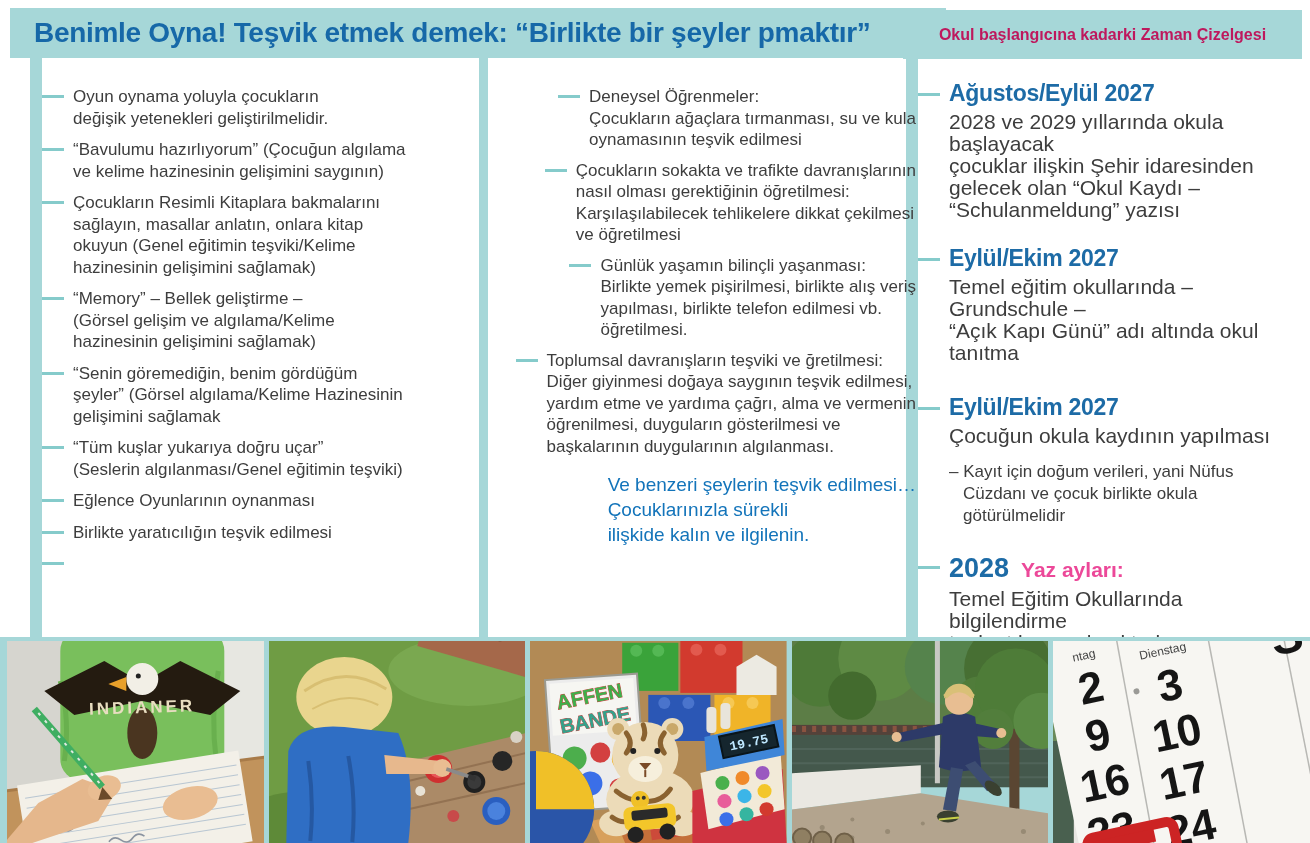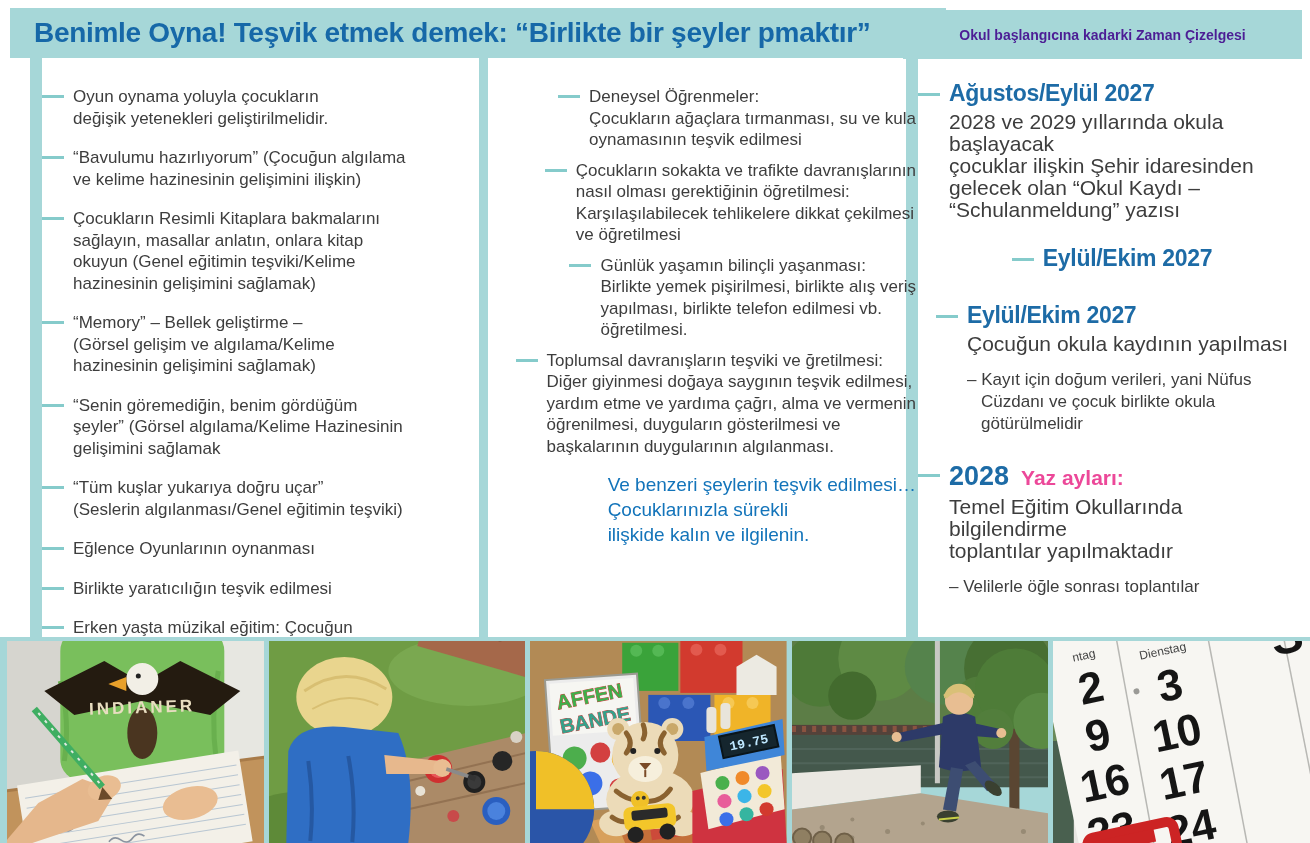--- a/index.html
+++ b/index.html
@@ -4,29 +4,29 @@
 <style>
   html,body{margin:0;padding:0;}
   body{
     width:1310px;height:843px;position:relative;overflow:hidden;
     background:#ffffff;font-family:"Liberation Sans",sans-serif;
   }
   .band{position:absolute;background:#a6d7d8;}
   #band-left{left:10px;top:8px;width:936px;height:50px;display:flex;align-items:center;padding-left:24px;box-sizing:border-box;}
   #band-left .t{font-size:28px;font-weight:bold;color:#1668a8;letter-spacing:-0.3px;}
   #band-right{left:903px;top:10px;width:399px;height:49px;display:flex;align-items:center;justify-content:center;}
-  #band-right .t{font-size:14px;font-weight:bold;color:#4c1d95;}
+  #band-right .t{font-size:16px;font-weight:bold;color:#be185d;}
   .spine{position:absolute;background:#a6d7d8;}
   #spine1{left:30px;top:56px;width:12px;height:581px;}
   #spine2{left:479px;top:56px;width:9px;height:581px;}
   #spine3{left:906px;top:57px;width:12px;height:580px;}
   .col{position:absolute;display:flex;flex-direction:column;}
-  #col1{left:42px;top:86px;width:432px;gap:18px;}
+  #col1{left:42px;top:86px;width:432px;gap:10px;}
   #col2{left:488px;top:86px;width:428px;gap:9px;align-items:flex-end;}
-  #col3{left:918px;top:80px;width:388px;align-items:center;}
+  #col3{left:918px;top:80px;width:388px;}
   .item{display:flex;align-items:flex-start;}
   .dash{width:22px;height:3px;background:#85cbcb;margin-top:9px;flex:0 0 auto;}
   .item .txt{margin-left:9px;font-size:17px;line-height:21.5px;color:#3d3d3d;white-space:pre-line;}
   .closing{margin-left:31px;margin-top:6px;font-size:19px;line-height:25px;font-weight:normal;color:#1374ba;white-space:pre-line;}
   .t-entry{display:flex;align-items:flex-start;}
   .t-entry .dash{margin-top:13px;}
   .t-content{margin-left:9px;}
   .t-head{font-size:23px;font-weight:bold;color:#1d6ba6;letter-spacing:-0.3px;}
   .t-year{font-size:27px;font-weight:bold;color:#1d6ba6;}
   .t-label{font-size:21px;font-weight:bold;color:#ec4899;margin-left:12px;}
@@ -53,21 +53,21 @@
 
 <div class="col" id="col1">
   <div class="item">
       <span class="dash"></span>
       <span class="txt">Oyun oynama yoluyla çocukların
 değişik yetenekleri geliştirilmelidir.</span>
     </div>
   <div class="item">
       <span class="dash"></span>
       <span class="txt">“Bavulumu hazırlıyorum” (Çocuğun algılama
-ve kelime hazinesinin gelişimini ilişkin)</span>
+ve kelime hazinesinin gelişimini saygının)</span>
     </div>
   <div class="item">
       <span class="dash"></span>
       <span class="txt">Çocukların Resimli Kitaplara bakmalarını
 sağlayın, masallar anlatın, onlara kitap
 okuyun (Genel eğitimin teşviki/Kelime
 hazinesinin gelişimini sağlamak)</span>
     </div>
   <div class="item">
       <span class="dash"></span>
@@ -89,23 +89,20 @@
   <div class="item">
       <span class="dash"></span>
       <span class="txt">Eğlence Oyunlarının oynanması</span>
     </div>
   <div class="item">
       <span class="dash"></span>
       <span class="txt">Birlikte yaratıcılığın teşvik edilmesi</span>
     </div>
   <div class="item">
       <span class="dash"></span>
-      <span class="txt">Erken yaşta müzikal eğitim: Çocuğun
-uzun süreli, pozitif ve kalıcı öğrenmesinin
-teşvik edilmesi</span>
     </div>
 </div>
 
 <div class="col" id="col2">
   <div class="item">
       <span class="dash"></span>
       <span class="txt">Deneysel Öğrenmeler:
 Çocukların ağaçlara tırmanması, su ve kula
 oynamasının teşvik edilmesi</span>
     </div>
@@ -144,20 +141,22 @@
       <div class="t-body">2028 ve 2029 yıllarında okula başlayacak
 çocuklar ilişkin Şehir idaresinden
 gelecek olan “Okul Kaydı –
 “Schulanmeldung” yazısı</div>
     </div>
   </div>
   <div class="t-entry" id="e2">
     <span class="dash"></span>
     <div class="t-content">
       <div class="t-head">Eylül/Ekim 2027</div>
+      <div class="t-body">Temel eğitim okullarında – Grundschule –
+“Açık Kapı Günü” adı altında okul tanıtma</div>
     </div>
   </div>
   <div class="t-entry" id="e3">
     <span class="dash"></span>
     <div class="t-content">
       <div class="t-head">Eylül/Ekim 2027</div>
       <div class="t-body">Çocuğun okula kaydının yapılması</div>
       <div class="t-note">– Kayıt için doğum verileri, yani Nüfus
 Cüzdanı ve çocuk birlikte okula
 götürülmelidir</div>

